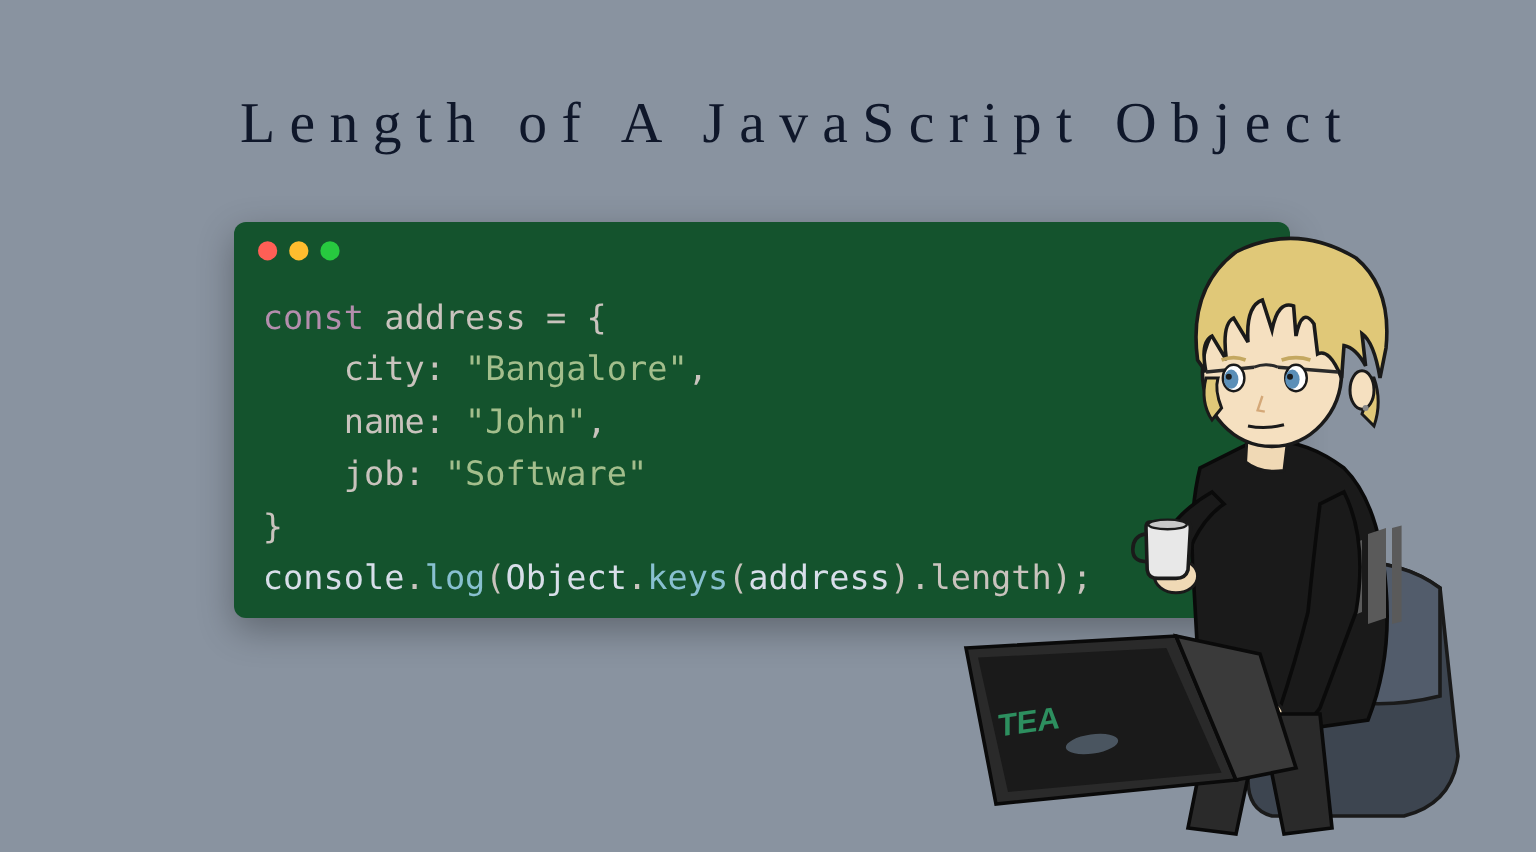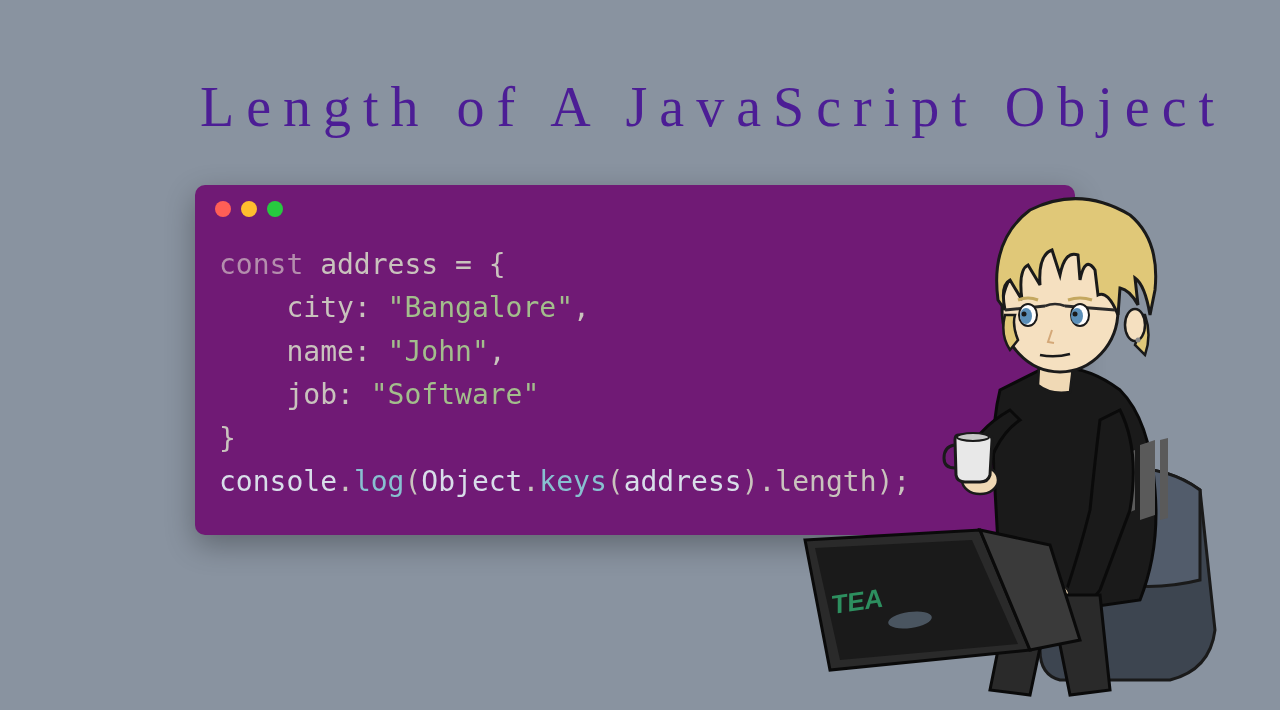--- a/index.html
+++ b/index.html
@@ -8,34 +8,34 @@
     height: 710px;
     background: #8993a0;
     font-family: Georgia, 'Times New Roman', serif;
     position: relative;
     overflow: hidden;
   }
   .title {
     position: absolute;
     top: 75px;
     left: 200px;
-    font-size: 56px;
-    color: #4c1d95;
+    font-size: 48px;
+    color: #0f172a;
     letter-spacing: 12px;
     font-weight: 400;
   }
   .code-window {
     position: absolute;
     top: 185px;
     left: 195px;
     width: 880px;
-    background: #701a75;
+    background: #14532d;
     border-radius: 10px;
     box-shadow: 0 10px 30px rgba(0,0,0,0.3);
-    padding-bottom: 32px;
+    padding-bottom: 12px;
   }
   .traffic-lights {
     display: flex;
     gap: 10px;
     padding: 16px 20px 8px 20px;
   }
   .dot {
     width: 16px;
     height: 16px;
     border-radius: 50%;

